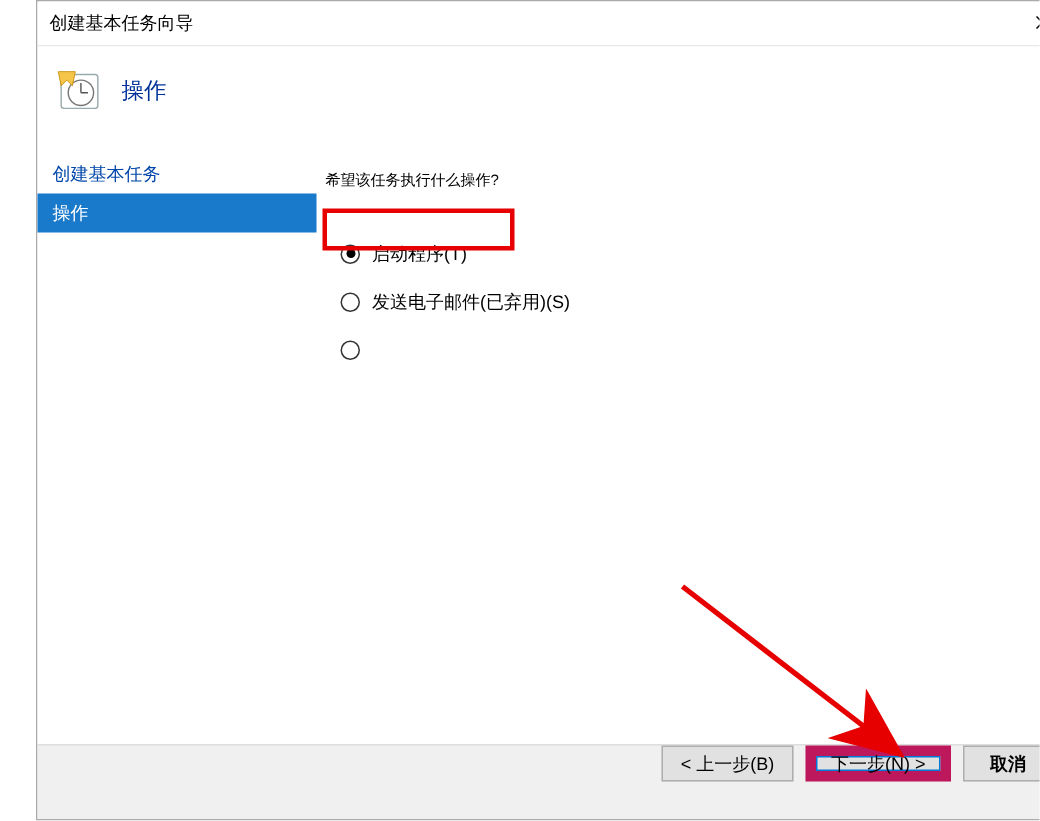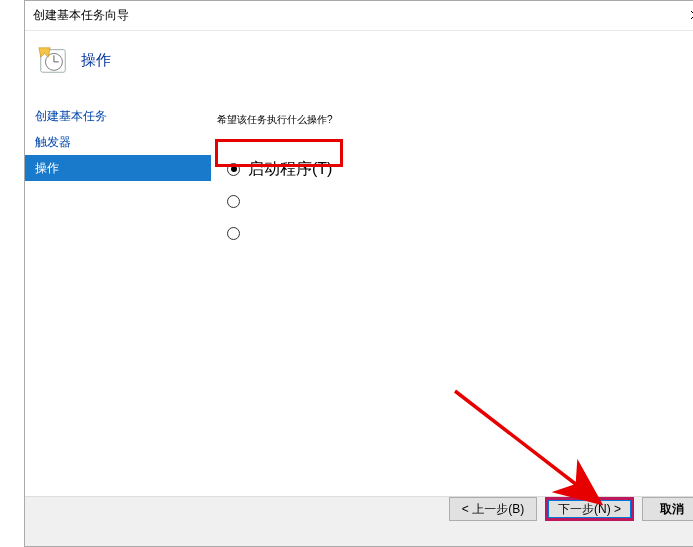--- a/index.html
+++ b/index.html
@@ -101,21 +101,21 @@
     flex-shrink: 0;
   }
   .radio.checked::after {
     content: "";
     width: 6px;
     height: 6px;
     background: #000;
     border-radius: 50%;
     display: block;
   }
-  .radio-label { font-size: 16px; }
+  .radio-label { font-size: 12px; }
   .highlight-box {
     position: absolute;
     border: 3px solid #e60000;
     pointer-events: none;
   }
   .footer {
     height: 50px;
     border-top: 1px solid #ddd;
     display: flex;
     justify-content: flex-end;
@@ -129,21 +129,21 @@
     padding: 0 10px;
     border: 1px solid #adadad;
     background: #e1e1e1;
     font-size: 12px;
     cursor: pointer;
     display: inline-flex;
     align-items: center;
     justify-content: center;
   }
   .btn.default {
-    border: 3px solid #be185d;
+    border: 7px solid #be185d;
     box-shadow: inset 0 0 0 1px #0078d7;
   }
   .btn.cancel { min-width: 60px; font-weight: bold; }
   .arrow-overlay {
     position: absolute;
     pointer-events: none;
   }
 </style>
 </head>
 <body>
@@ -170,34 +170,34 @@
         <line x1="18" y1="19" x2="23" y2="19" stroke="#555" stroke-width="1"></line>
         <path d="M2 4 L14 4 L12 14 L8 10 L4 14 Z" fill="#f5c54a" stroke="#c48a00" stroke-width="0.6"></path>
       </svg>
     </div>
     <div class="header-title">操作</div>
   </div>
 
   <div class="body">
     <div class="sidebar">
       <div class="side-item"><span>创建基本任务</span></div>
-      <div class="side-item"><span>触发器</span></div>
       <div class="side-item active"><span>操作</span></div>
     </div>
 
     <div class="content">
       <div class="prompt">希望该任务执行什么操作?</div>
 
       <div class="radio-row" style="position:relative;">
         <span class="radio checked"></span>
         <span class="radio-label">启动程序(T)</span>
       </div>
 
       <div class="radio-row">
         <span class="radio"></span>
+        <span class="radio-label">发送电子邮件(已弃用)(S)</span>
       </div>
 
       <div class="radio-row">
         <span class="radio"></span>
       </div>
 
       <div class="highlight-box" style="left:4px; top:50px; width:128px; height:28px;"></div>
     </div>
   </div>
 

